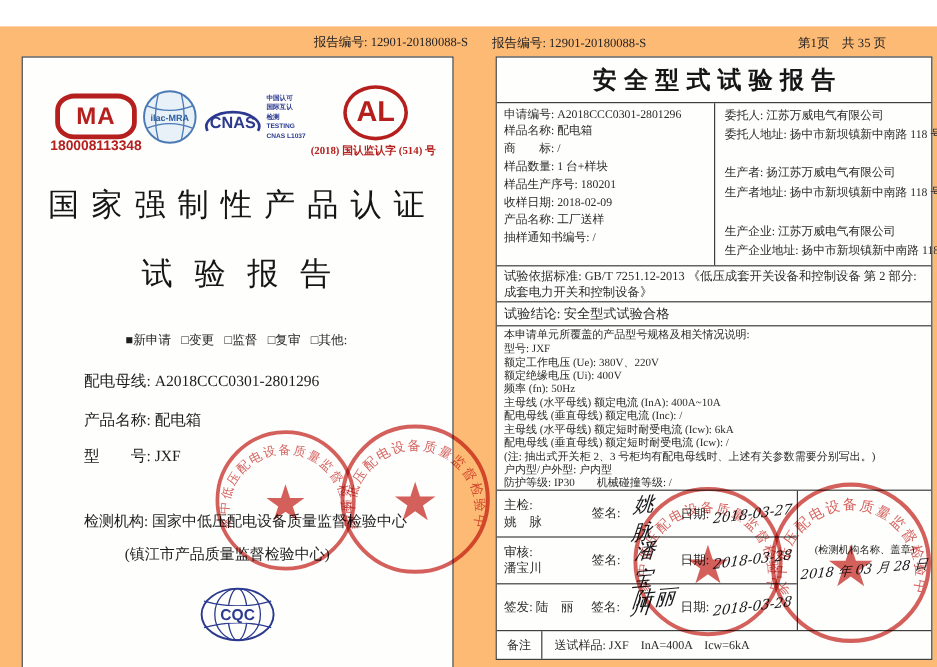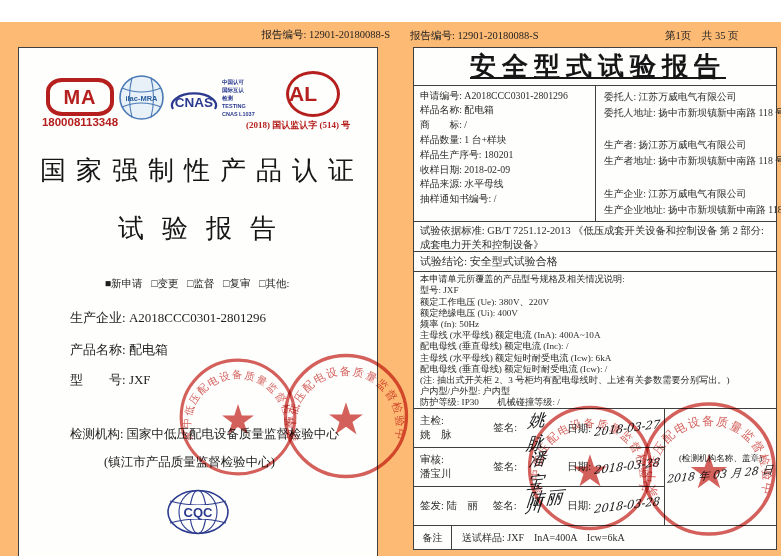--- a/index.html
+++ b/index.html
@@ -13,39 +13,39 @@
   .cma-box{left:46px;top:56px;width:60px;height:30px;border:4px solid #b5201e;border-radius:16px/14px;
            display:flex;align-items:center;justify-content:center;color:#b5201e;
            font-weight:bold;font-size:20px;letter-spacing:1px;font-family:"Liberation Sans",sans-serif;}
   .cma-number{left:30px;top:94px;width:100px;text-align:center;color:#b5201e;font-weight:bold;font-size:11.5px;
               font-family:"Liberation Sans",sans-serif;}
   .ilac{left:118px;top:52px;}
   .cnas{left:169px;top:60px;}
   .cnas-side{left:222px;top:56px;width:50px;color:#2b3a8f;font-size:5.5px;line-height:8px;font-weight:bold;
              font-family:"Liberation Sans",sans-serif;}
   .cal-box{left:286px;top:49px;width:48px;height:40px;border:3.5px solid #b5201e;border-radius:50%;
-           display:flex;align-items:center;color:#b5201e;font-weight:bold;
-           font-size:21px;font-family:"Liberation Sans",sans-serif;}
-  .cal-number{left:246px;top:97px;width:130px;text-align:left;color:#b5201e;font-weight:bold;font-size:9px;}
+           display:flex;align-items:center;justify-content:center;color:#b5201e;font-weight:bold;
+           font-size:24px;font-family:"Liberation Sans",sans-serif;}
+  .cal-number{left:246px;top:97px;width:130px;text-align:center;color:#b5201e;font-weight:bold;font-size:9px;}
   .lp-title1{left:18px;top:131px;width:358px;text-align:center;font-size:26px;letter-spacing:10px;text-indent:10px;color:#161616;}
   .lp-title2{left:18px;top:189px;width:358px;text-align:center;font-size:26px;letter-spacing:18px;text-indent:18px;color:#161616;}
   .lp-check{left:18px;top:255px;width:358px;text-align:center;font-size:10.5px;color:#1d1d1d;}
   .lp-check span{margin:0 3px;}
   .lp-field{left:70px;font-size:13px;color:#1d1d1d;}
   .lp-agency1{left:70px;top:404px;font-size:12.5px;color:#1d1d1d;}
   .lp-agency2{left:104px;top:432px;font-size:12.5px;color:#1d1d1d;}
   .cqc{left:166px;top:467px;}
 
   
   .rp-report-no{left:410px;top:7px;font-size:10.5px;color:#222;}
   .rp-page-info{left:665px;top:7px;width:112px;text-align:left;font-size:10.5px;color:#222;}
   .rp{left:413px;top:25px;width:364px;height:503px;display:flex;flex-direction:column;}
   .rp > div{box-sizing:border-box;}
   .rp-title{height:38px;border-bottom:1.3px solid #3f3f3f;display:flex;align-items:center;justify-content:center;
-            font-size:26px;font-weight:600;letter-spacing:6px;text-indent:6px;color:#161616;text-decoration:underline;}
+            font-size:20px;font-weight:600;letter-spacing:6px;text-indent:6px;color:#161616;}
   .rp-info{height:138px;border-bottom:1.3px solid #3f3f3f;position:relative;}
   .rp-info-l{position:absolute;left:0;top:0;width:182px;height:100%;border-right:1.3px solid #3f3f3f;
              box-sizing:border-box;padding:3px 0 0 6px;}
   .rp-info-l .line{font-size:9.8px;line-height:14.8px;white-space:nowrap;}
   .rp-info-r{position:absolute;left:188px;top:0;right:0;padding:3px 0 0 2px;}
   .rp-info-r .line{font-size:9.8px;line-height:16.2px;min-height:16.2px;white-space:nowrap;}
   .rp-standard{height:30px;border-bottom:1.3px solid #3f3f3f;font-size:10.3px;line-height:13.5px;padding:2px 6px;}
   .rp-conclusion{height:20px;border-bottom:1.3px solid #3f3f3f;font-size:11px;display:flex;align-items:center;padding:0 6px;}
   .rp-spec{height:137px;border-bottom:1.3px solid #3f3f3f;padding:2px 0 0 6px;}
   .rp-spec .line{font-size:9.2px;line-height:11.2px;white-space:nowrap;}
@@ -127,21 +127,21 @@
 
   <div class="abs lp-check">
     <span>■新申请</span>
     <span>□变更</span>
     <span>□监督</span>
     <span>□复审</span>
     <span>□其他:</span>
   </div>
 
   <div class="abs lp-field" style="top:287px;">
-    <span>生产企业:</span>
+    <span>配电母线:</span>
     <span>A2018CCC0301-2801296</span>
   </div>
   <div class="abs lp-field" style="top:319px;">
     <span>产品名称:</span>
     <span>配电箱</span>
   </div>
   <div class="abs lp-field" style="top:349px;">
     <span>型　　号:</span>
     <span>JXF</span>
   </div>
@@ -166,21 +166,21 @@
     <div class="rp-title">安全型式试验报告</div>
 
     <div class="rp-info">
       <div class="rp-info-l">
         <div class="line">申请编号: A2018CCC0301-2801296</div>
         <div class="line">样品名称: 配电箱</div>
         <div class="line">商　　标: /</div>
         <div class="line">样品数量: 1 台+样块</div>
         <div class="line">样品生产序号: 180201</div>
         <div class="line">收样日期: 2018-02-09</div>
-        <div class="line">样品来源: 水平母线</div>
+        <div class="line">产品名称: 工厂送样</div>
         <div class="line">抽样通知书编号: /</div>
       </div>
       <div class="rp-info-r">
         <div class="line">委托人: 江苏万威电气有限公司</div>
         <div class="line">委托人地址: 扬中市新坝镇新中南路 118 号</div>
         <div class="line"></div>
         <div class="line">生产者: 扬江苏万威电气有限公司</div>
         <div class="line">生产者地址: 扬中市新坝镇新中南路 118 号</div>
         <div class="line"></div>
         <div class="line">生产企业: 江苏万威电气有限公司</div>

